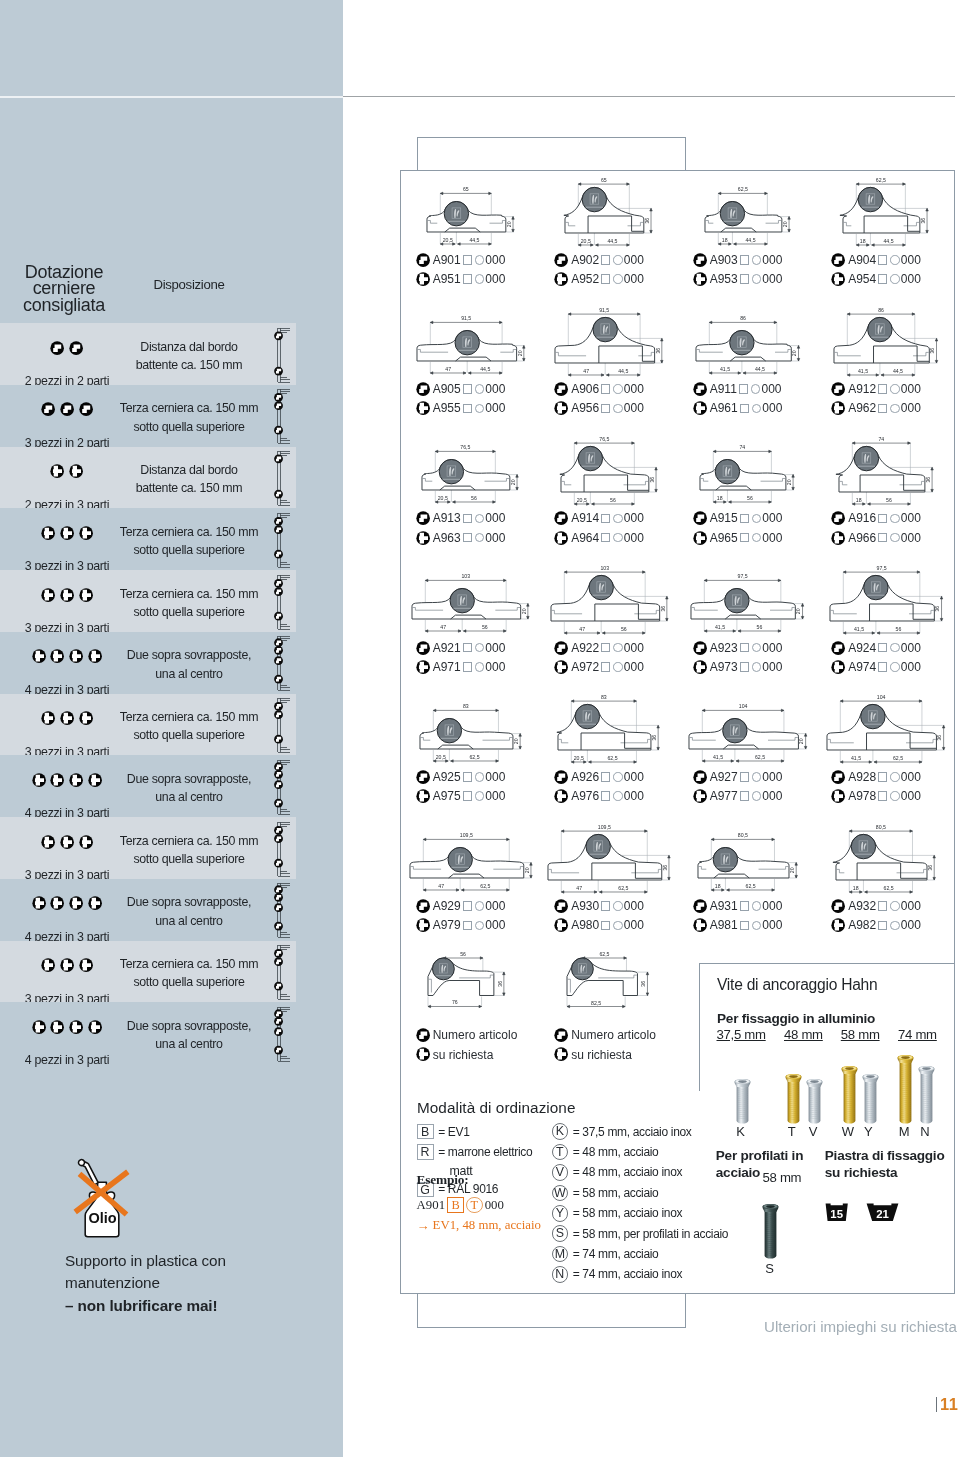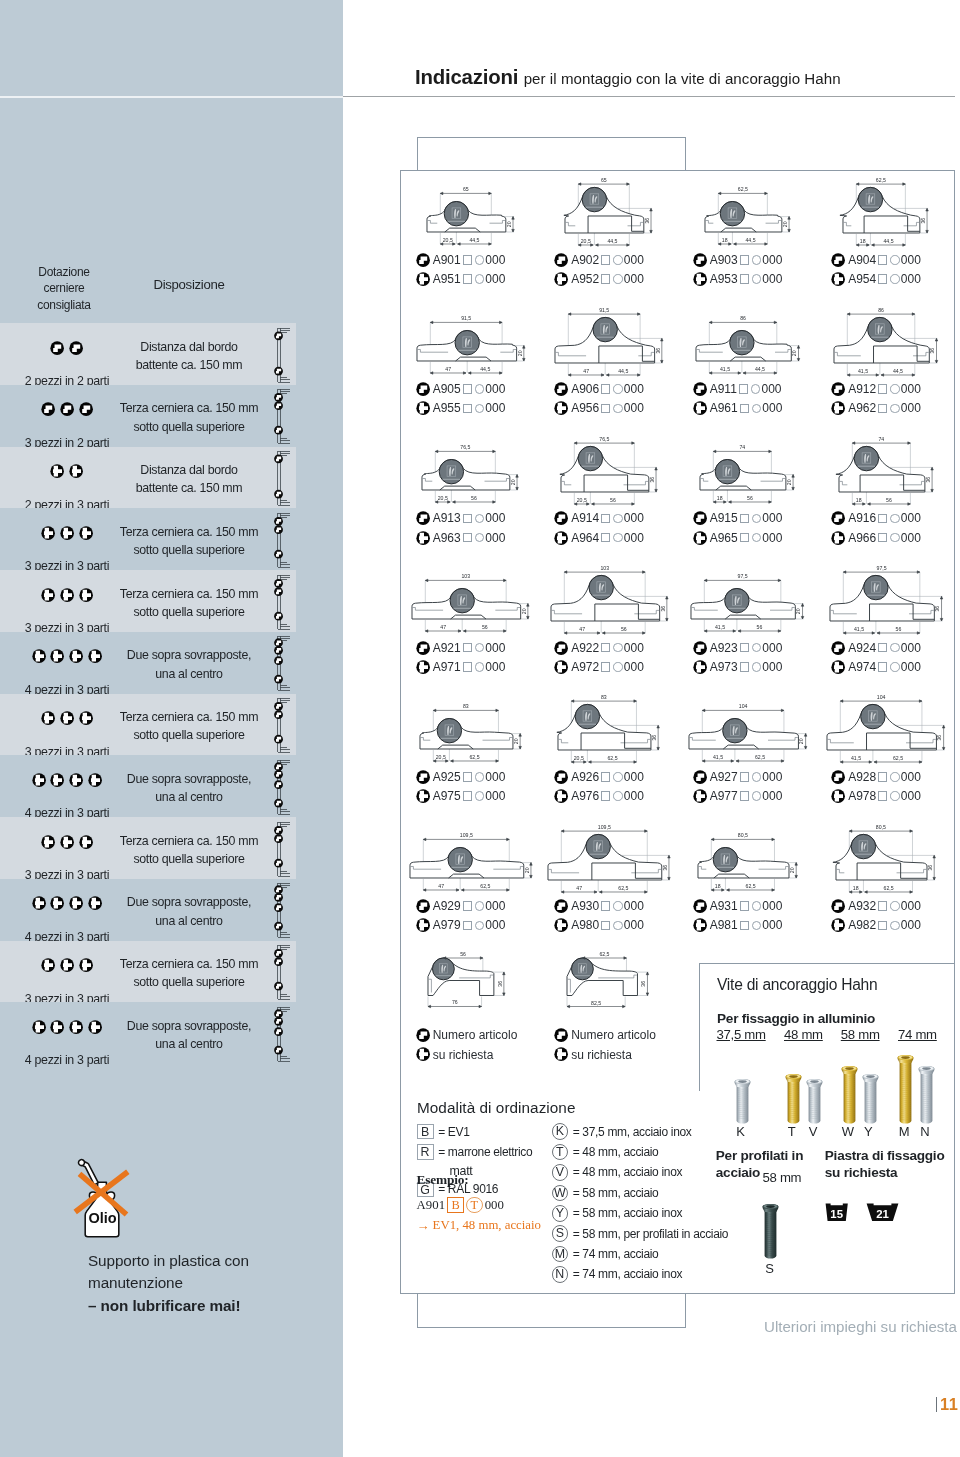--- a/index.html
+++ b/index.html
@@ -8,34 +8,34 @@
   .page{position:absolute;left:0;top:0;width:960px;height:1457px;}
   #left-panel{position:absolute;left:0;top:0;width:343px;height:1457px;background:#bdcbd5;}
   #left-panel-divider{position:absolute;left:0;top:96px;width:343px;height:2px;background:#edf1f4;}
   #header{position:absolute;left:415px;top:66px;width:545px;}
   #header-title{font-size:20.4px;white-space:nowrap;color:#1c1c1c;letter-spacing:-0.2px;}
   #header-title b{font-weight:bold;}
   #header-title i{font-style:normal;font-size:15.1px;letter-spacing:0.05px;}
   #header-rule{position:absolute;left:343px;top:96px;width:612px;height:1px;background:#9fa3a6;}
 
   #sb-head{position:absolute;left:0;top:264px;width:343px;height:60px;}
-  #sb-head .c1{position:absolute;left:2px;top:0;width:124px;text-align:center;font-size:12px;letter-spacing:-0.3px;line-height:16.3px;color:#1f2327;}
+  #sb-head .c1{position:absolute;left:2px;top:0;width:124px;text-align:center;font-size:18px;letter-spacing:-0.3px;line-height:16.3px;color:#1f2327;}
   #sb-head .c2{position:absolute;left:118px;top:13.3px;width:142px;text-align:center;font-size:13.2px;letter-spacing:-0.3px;color:#1f2327;}
 
   .sb-row{position:absolute;left:0;width:343px;height:61.8px;}
   .sb-row .band{position:absolute;left:0;top:0;width:296px;height:61.8px;}
   .sb-row.light .band{background:#d4dae0;}
   .sb-row.dark .band{background:#bdcbd5;}
   .sb-icons{position:absolute;left:5px;top:17.5px;width:124px;text-align:center;height:16px;line-height:0;}
   .sb-qty{position:absolute;left:5px;top:35px;width:124px;text-align:center;font-size:12.4px;letter-spacing:-0.33px;color:#1f2327;white-space:nowrap;margin-top:16px;}
   .sb-note{position:absolute;left:118px;top:14.5px;width:142px;text-align:center;font-size:12.4px;letter-spacing:-0.33px;line-height:18.4px;color:#1f2327;white-space:nowrap;}
   .sb-diag{position:absolute;left:271px;top:2.6px;width:26px;height:58px;line-height:0;}
 
   #oil-icon{position:absolute;left:72px;top:1152px;width:60px;height:86px;line-height:0;}
-  #sb-foot{position:absolute;left:88px;top:1249.5px;width:260px;font-size:15.3px;letter-spacing:-0.1px;line-height:22.7px;color:#1f2327;}
+  #sb-foot{position:absolute;left:65px;top:1249.5px;width:260px;font-size:15.3px;letter-spacing:-0.1px;line-height:22.7px;color:#1f2327;}
   #sb-foot b{font-weight:bold;}
 
   .frame{position:absolute;border:1px solid #8d9aa6;box-sizing:border-box;}
   #frame-top{left:417px;top:137px;width:269px;height:34px;border-bottom:none;}
   #frame-main{left:400px;top:170px;width:555px;height:1124px;}
   #frame-bot{left:417px;top:1293px;width:269px;height:35px;border-top:none;}
 
   .cell{position:absolute;}
   .codes{font-size:12px;color:#2a2e33;white-space:nowrap;}
   .codeline{display:flex;align-items:center;height:19.25px;}
@@ -78,23 +78,20 @@
   .pbar:last-child{margin:0 0 0 2.6px;}
 
 </style>
 </head>
 <body>
 
 <div class="page">
   <div id="left-panel"></div>
   <div id="left-panel-divider"></div>
   <div id="header-rule"></div>
-  <div id="header">
-    <div id="header-title"><b>Indicazioni</b> <i>per il montaggio con la vite di ancoraggio Hahn</i></div>
-  </div>
   <div class="frame" id="frame-top"></div>
   <div class="frame" id="frame-main"></div>
   <div class="frame" id="frame-bot"></div>
   <div id="sb-head">
     <div class="c1">
         <div>Dotazione</div>
         <div>cerniere</div>
         <div>consigliata</div>
       </div>
     <div class="c2">Disposizione</div>

